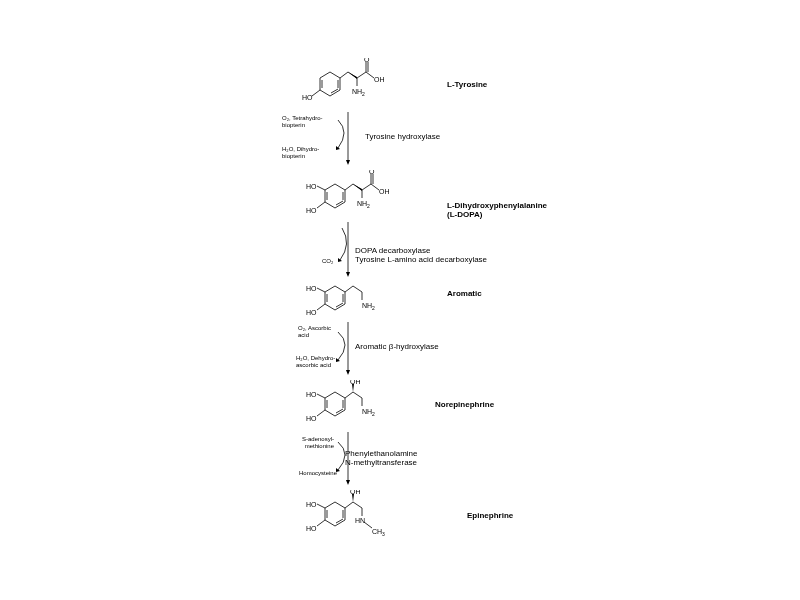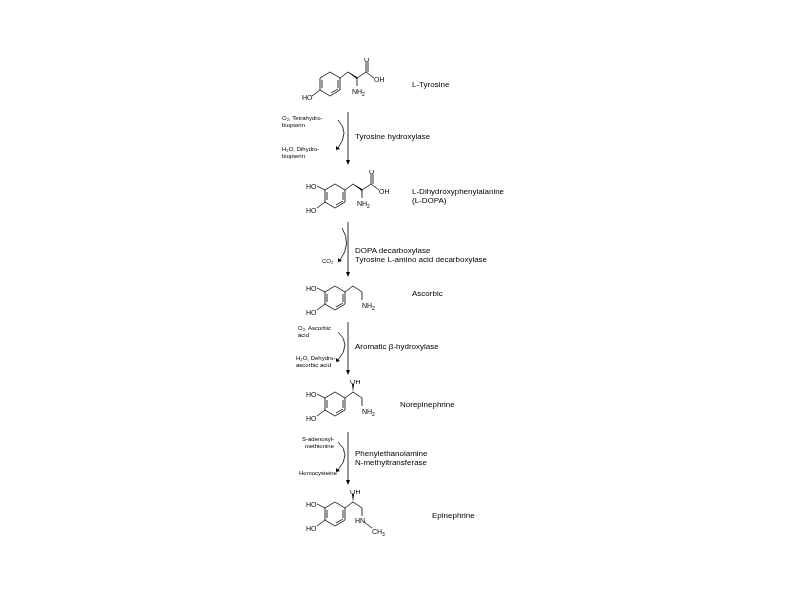--- a/index.html
+++ b/index.html
@@ -1,19 +1,19 @@
 <!DOCTYPE html>
 <html><head>
 <meta charset="utf-8">
 <style>
   html, body { margin: 0; padding: 0; background: #ffffff; }
   body { width: 800px; height: 600px; position: relative; overflow: hidden;
          font-family: "Liberation Sans", sans-serif; color: #000; }
   .abs { position: absolute; }
-  .name { font-weight: normal; font-size: 8px; line-height: 9px; white-space: nowrap; }
+  .name { font-weight: bold; font-size: 8px; line-height: 9px; white-space: nowrap; margin-left: 35px; }
   .enzyme { font-size: 8px; line-height: 9px; white-space: nowrap; }
   .cof { font-size: 6px; line-height: 6.5px; white-space: nowrap; }
   .cof-r { text-align: right; }
   svg text { font-family: "Liberation Sans", sans-serif; font-size: 7px; fill: #000; }
   svg .sub { font-size: 5px; }
   svg line, svg path, svg polyline, svg polygon { stroke: #000; stroke-width: 0.8; fill: none; }
   svg .fill { fill: #000; stroke: none; }
 </style>
 </head>
 <body>
@@ -47,21 +47,21 @@
   <polygon class="fill" points="6,34 10,37 6,38"></polygon>
 </svg>
 <div class="abs cof" style="left:282px;top:115px">
   <div>O₂, Tetrahydro-</div>
   <div>biopterin</div>
 </div>
 <div class="abs cof" style="left:282px;top:146px">
   <div>H₂O, Dihydro-</div>
   <div>biopterin</div>
 </div>
-<div class="abs enzyme" style="left:355px;top:132px">Tyrosine hydroxylase</div>
+<div class="abs enzyme" style="left:365px;top:132px">Tyrosine hydroxylase</div>
 
 <svg class="abs" style="left:300px;top:170px" width="110" height="52" viewBox="0 0 110 52">
   <polygon points="35,14 45,20 45,32 35,38 25,32 25,20"></polygon>
   <line x1="27" y1="22" x2="27" y2="30"></line>
     <line x1="43" y1="22" x2="43" y2="30"></line>
     <line x1="36" y1="35" x2="43" y2="31"></line>
   <line x1="25" y1="20" x2="17" y2="16"></line>
   <line x1="25" y1="32" x2="17" y2="38"></line>
   <line x1="45" y1="20" x2="53" y2="14"></line>
   <line x1="53" y1="14" x2="62" y2="20"></line>
@@ -71,21 +71,21 @@
   <line x1="71" y1="14" x2="71" y2="4"></line>
     <line x1="73" y1="14" x2="73" y2="4"></line>
   <line x1="71" y1="14" x2="79" y2="20"></line>
   <text x="6" y="19">HO</text>
   <text x="6" y="43">HO</text>
   <text x="69" y="4">O</text>
   <text x="79" y="24">OH</text>
   <text x="57" y="36">NH</text>
   <text x="67" y="38" class="sub">2</text>
 </svg>
-<div class="abs name" style="left:412px;top:187px">
+<div class="abs name" style="left:412px;top:201px">
   <div>L-Dihydroxyphenylalanine</div>
   <div>(L-DOPA)</div>
 </div>
 
 <svg class="abs" style="left:330px;top:222px" width="40" height="56" viewBox="0 0 40 56">
   <line x1="18" y1="0" x2="18" y2="52"></line>
   <polygon class="fill" points="16,50 20,50 18,55"></polygon>
   <path d="M12,6 Q22,22 10,38"></path>
   <polygon class="fill" points="8,36 12,39 8,40"></polygon>
 </svg>
@@ -103,21 +103,21 @@
   <line x1="25" y1="14" x2="17" y2="10"></line>
   <line x1="25" y1="26" x2="17" y2="32"></line>
   <line x1="45" y1="14" x2="53" y2="8"></line>
   <line x1="53" y1="8" x2="62" y2="14"></line>
   <line x1="62" y1="14" x2="62" y2="22"></line>
   <text x="6" y="13">HO</text>
   <text x="6" y="37">HO</text>
   <text x="62" y="30">NH</text>
   <text x="72" y="32" class="sub">2</text>
 </svg>
-<div class="abs name" style="left:412px;top:289px">Ascorbic</div>
+<div class="abs name" style="left:412px;top:289px">Aromatic</div>
 
 <svg class="abs" style="left:330px;top:322px" width="40" height="56" viewBox="0 0 40 56">
   <line x1="18" y1="0" x2="18" y2="50"></line>
   <polygon class="fill" points="16,48 20,48 18,53"></polygon>
   <path d="M8,10 Q22,22 8,38"></path>
   <polygon class="fill" points="6,36 10,39 6,40"></polygon>
 </svg>
 <div class="abs cof" style="left:298px;top:325px">
   <div>O₂, Ascorbic</div>
   <div>acid</div>
@@ -151,21 +151,21 @@
   <line x1="18" y1="0" x2="18" y2="50"></line>
   <polygon class="fill" points="16,48 20,48 18,53"></polygon>
   <path d="M8,10 Q22,22 8,38"></path>
   <polygon class="fill" points="6,36 10,39 6,40"></polygon>
 </svg>
 <div class="abs cof cof-r" style="left:300px;top:436px;width:34px">
   <div>S-adenosyl-</div>
   <div>methionine</div>
 </div>
 <div class="abs cof" style="left:299px;top:470px">Homocysteine</div>
-<div class="abs enzyme" style="left:355px;top:449px">
+<div class="abs enzyme" style="left:345px;top:449px">
   <div>Phenylethanolamine</div>
   <div style="">N-methyltransferase</div>
 </div>
 
 <svg class="abs" style="left:300px;top:490px" width="100" height="52" viewBox="0 0 100 52">
   <polygon points="35,12 45,18 45,30 35,36 25,30 25,18"></polygon>
   <line x1="27" y1="20" x2="27" y2="28"></line>
     <line x1="43" y1="20" x2="43" y2="28"></line>
     <line x1="36" y1="33" x2="43" y2="29"></line>
   <line x1="25" y1="18" x2="17" y2="14"></line>

